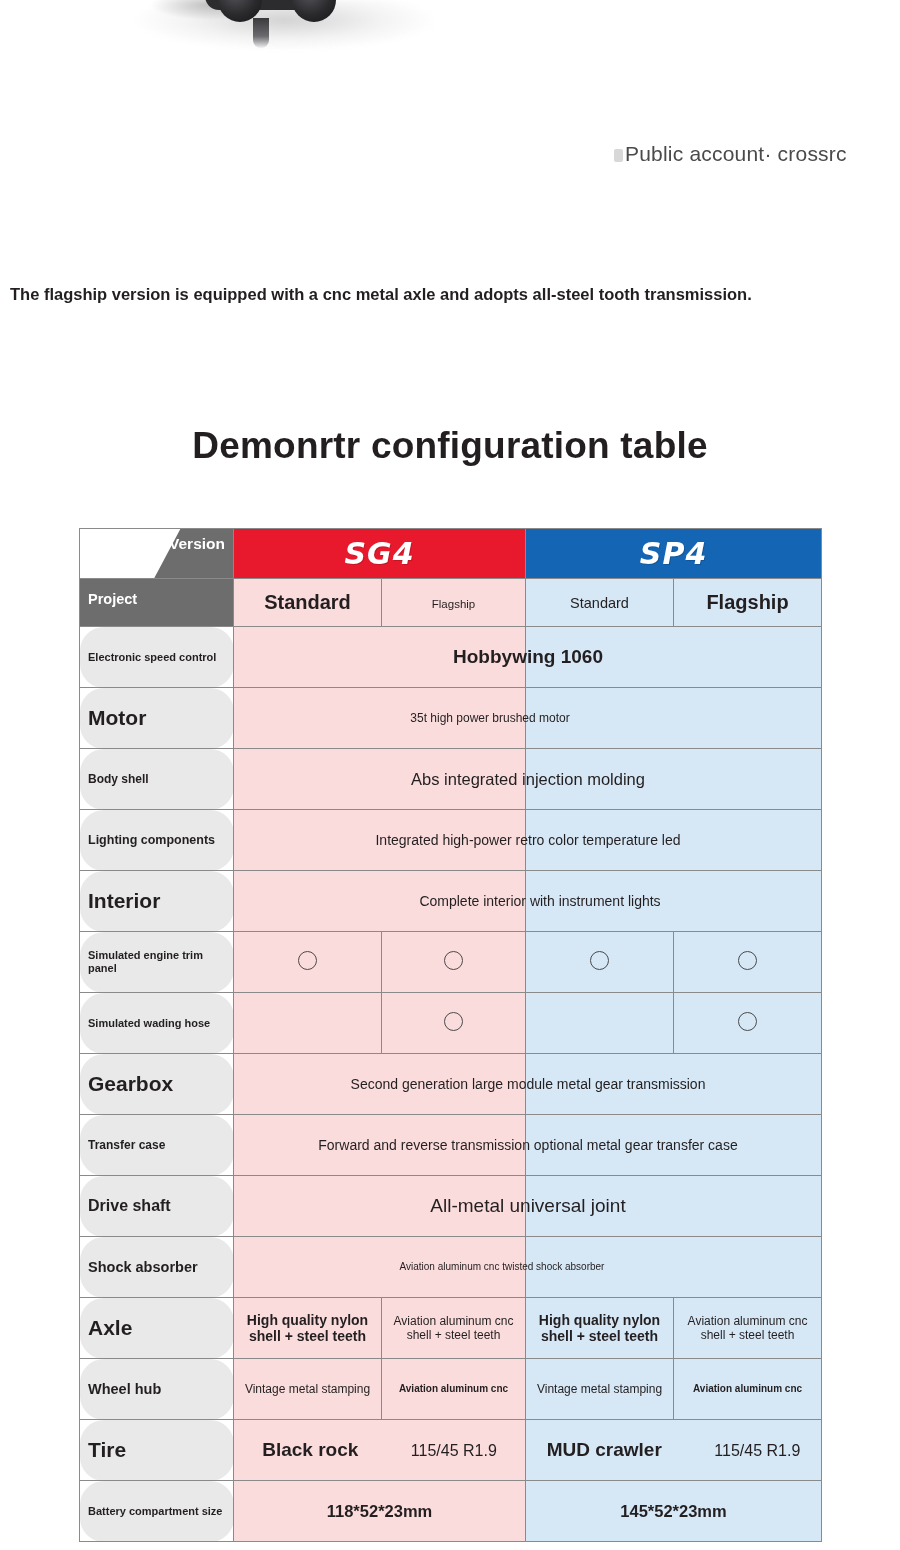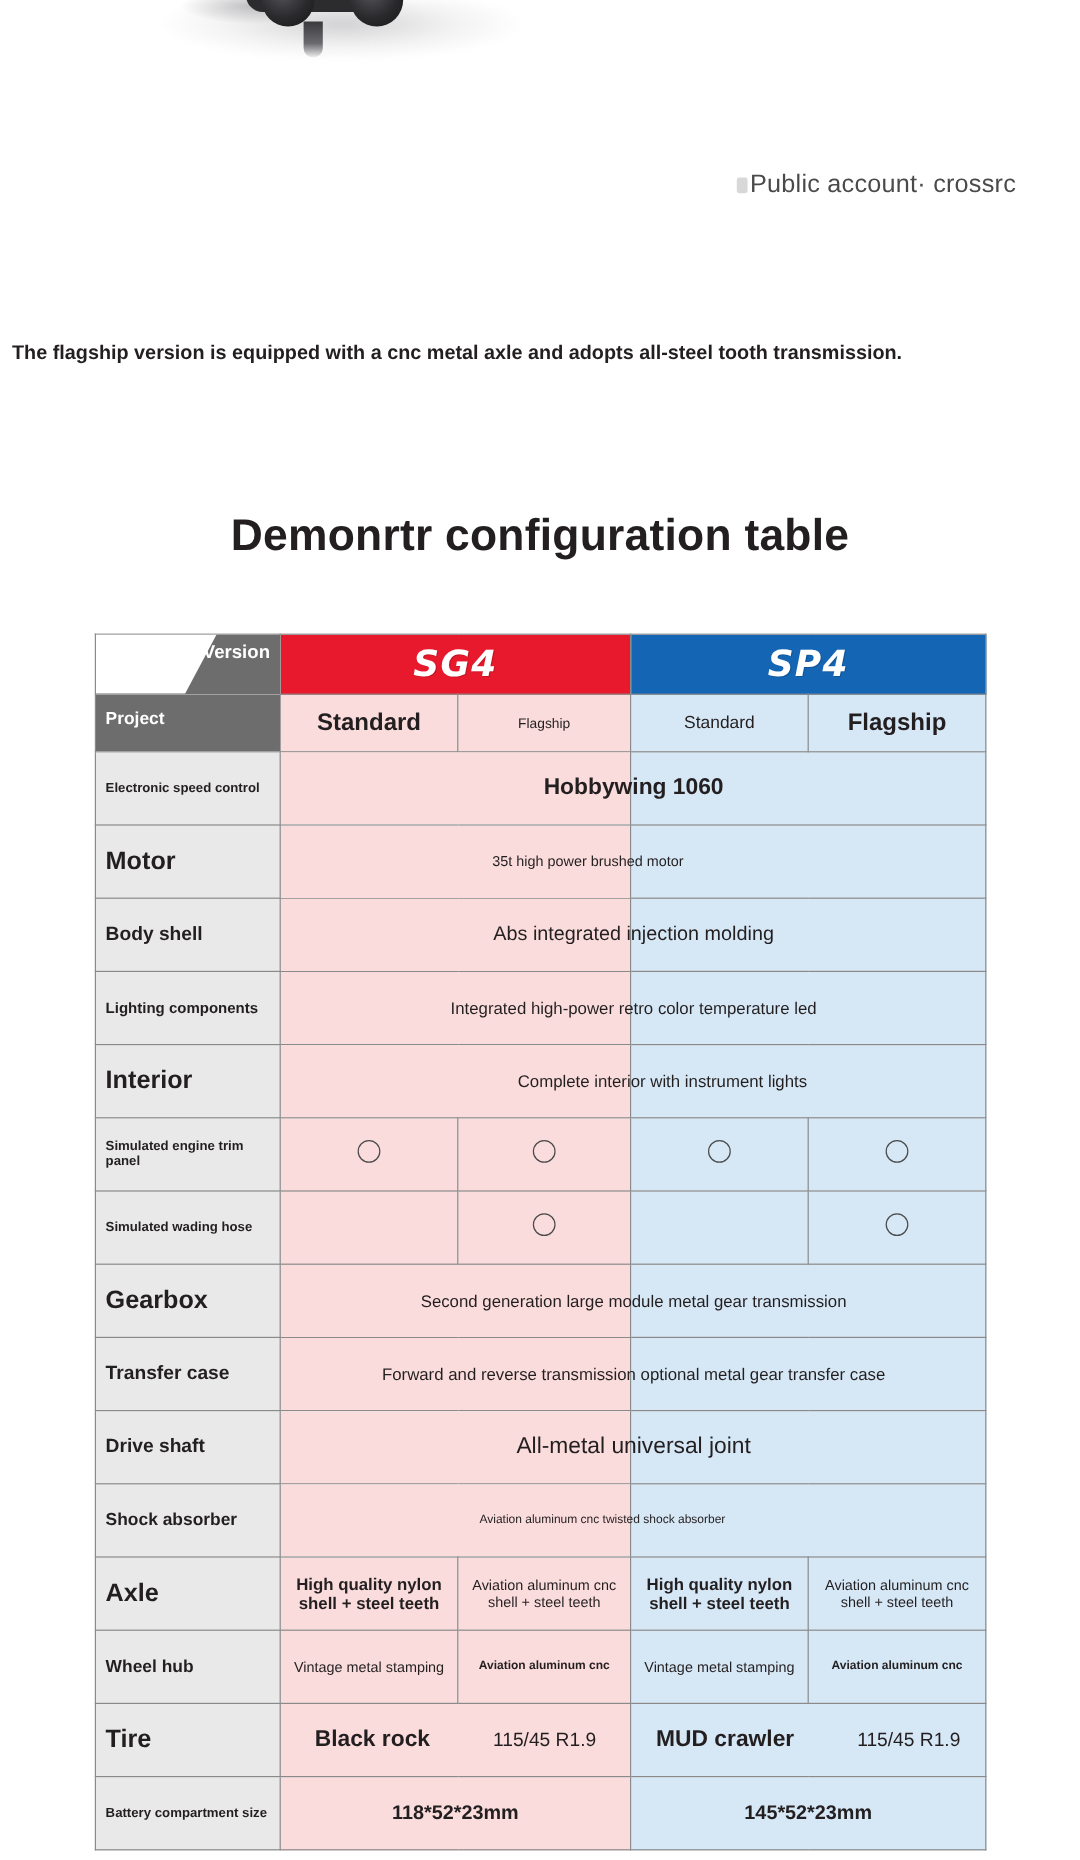--- a/index.html
+++ b/index.html
@@ -134,24 +134,24 @@
   .sub-std-red, .sub-flag-red { background: #fbdcdc; }
   .sub-std-blue, .sub-flag-blue { background: #d6e7f6; }
   .sub-cell { height: 48px; text-align: center; }
   .sub-big { font-size: 20px; font-weight: bold; color: #231f20; }
   .sub-small { font-size: 11.5px; color: #231f20; }
   .sub-mid { font-size: 14.5px; color: #231f20; }
 
   
   .rowlabel {
     background: #e9e9e9; color: #231f20;
-    font-weight: bold; text-align: left; padding-left: 8px !important;
+    font-weight: bold; text-align: left; padding-left: 8px !important; border-radius: 24px;
   }
   .rl-big { font-size: 21px; }
-  .rl-mid { font-size: 16px; }
+  .rl-mid { font-size: 12px; }
   .rl-sm  { font-size: 11px; line-height: 1.15; }
   .cell-red  { background: #fbdcdc; }
   .cell-blue { background: #d6e7f6; }
   .ctr { text-align: center; }
   .t-xl { font-size: 19px; }
   .t-lg { font-size: 16.5px; }
   .t-md { font-size: 14px; }
   .t-sm { font-size: 12px; line-height: 1.2; }
   .t-xs { font-size: 10px; line-height: 1.15; }
   .bold { font-weight: bold; }
@@ -256,21 +256,21 @@
         <td class="rowlabel rl-mid h61" style="font-size:12.5px">Lighting components</td>
         <td class="cell-red ctr" colspan="2" style="position: relative;">
               <span class="t-md" style="position: absolute; left: 0px; top: 50%; transform: translateY(-50%); width: 588px; text-align: center; white-space: normal;">Integrated high-power retro color temperature led</span>
             </td>
         <td class="cell-blue ctr" colspan="2"></td>
       </tr>
 
       <tr>
         <td class="rowlabel rl-big h61">Interior</td>
         <td class="cell-red ctr" colspan="2" style="position: relative;">
-              <span class="t-md" style="position: absolute; left: 0px; top: 50%; transform: translateY(-50%); width: 612px; text-align: center; white-space: normal; margin-left: 12px;">Complete interior with instrument lights</span>
+              <span class="t-md" style="position: absolute; left: 0px; top: 50%; transform: translateY(-50%); width: 612px; text-align: center; white-space: normal;">Complete interior with instrument lights</span>
             </td>
         <td class="cell-blue ctr" colspan="2"></td>
       </tr>
 
       <tr>
         <td class="rowlabel rl-sm h61">Simulated engine trim panel</td>
         <td class="cell-red ctr"><span class="circle"></span></td>
         <td class="cell-red ctr"><span class="circle"></span></td>
         <td class="cell-blue ctr"><span class="circle"></span></td>
         <td class="cell-blue ctr"><span class="circle"></span></td>

